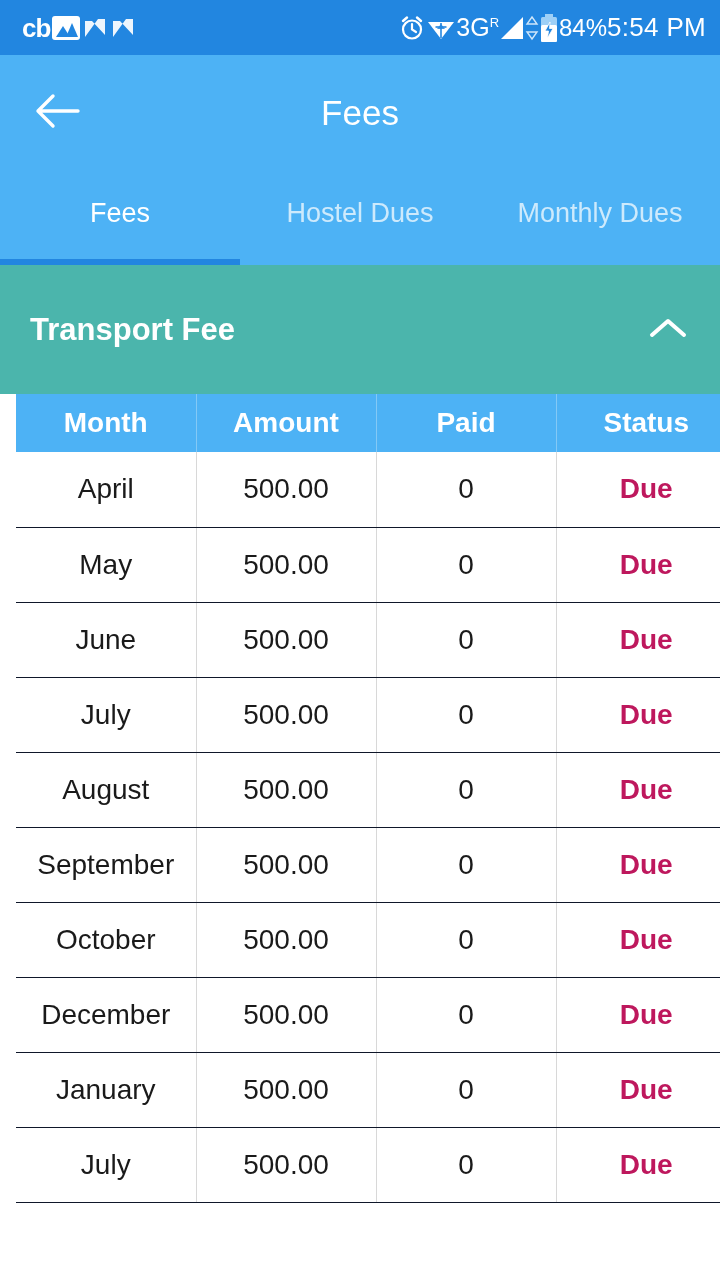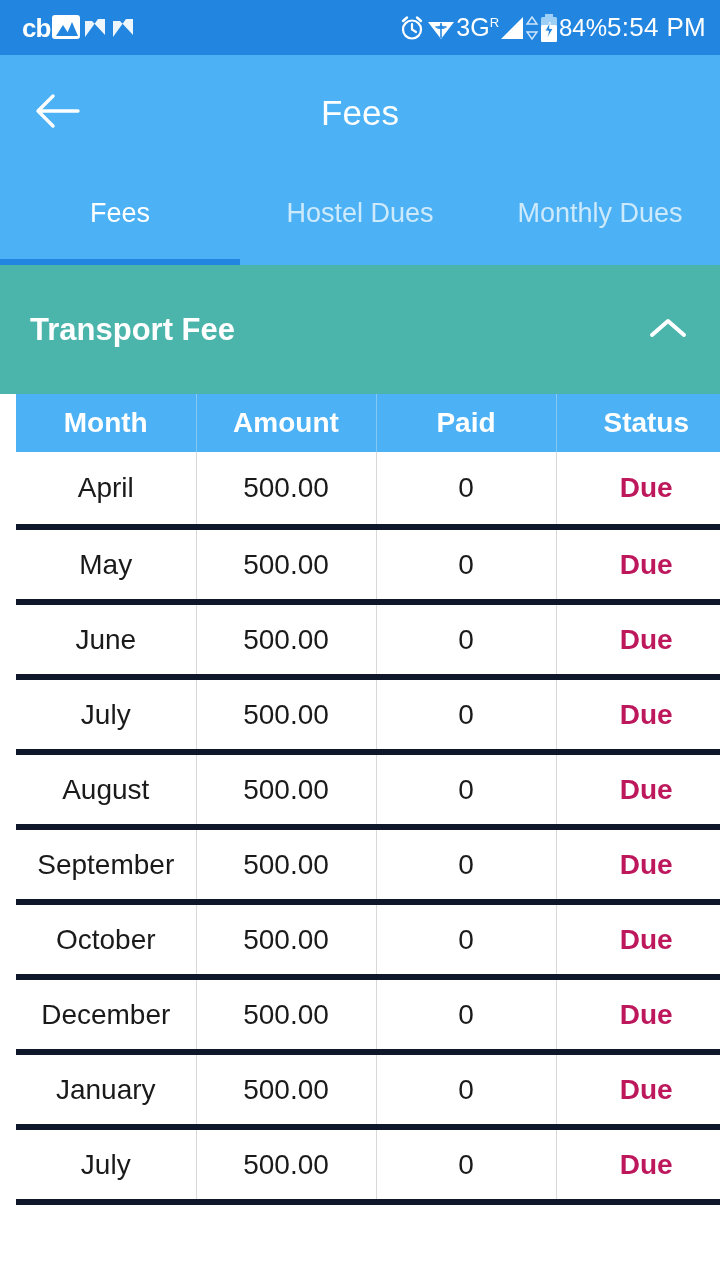--- a/index.html
+++ b/index.html
@@ -11,21 +11,21 @@
   }
 
   
   .status-bar{
     height:55px; width:100%;
     background:#2286E0;
     display:flex; align-items:center;
     padding:0 14px 0 22px;
     color:#ffffff;
   }
-  .status-left{ display:flex; align-items:flex-start; gap:2px; }
+  .status-left{ display:flex; align-items:center; gap:2px; }
   .status-right{ margin-left:auto; display:flex; align-items:center; }
 
   .ic-cb{ font-size:26px; font-weight:bold; letter-spacing:-1px; line-height:1; }
   .ic-photo{
     width:28px; height:24px; background:#fff; border-radius:3px;
     position:relative; overflow:hidden;
   }
   .ic-photo::before{
     content:""; position:absolute; left:4px; bottom:3px;
     width:0;height:0;border-left:7px solid transparent;border-right:7px solid transparent;
@@ -96,21 +96,21 @@
     background:#4DB2F5; color:#ffffff;
     font-size:28px; font-weight:bold;
     height:58px; text-align:center;
     border-left:1px solid #83c9f6;
   }
   .table th:first-child{ border-left:none; }
   .table td{
     height:75px; text-align:center;
     font-size:28px; color:#1a1a1a;
     border-left:1px solid #d8d8d8;
-    border-bottom:6px solid #0f172a;
+    border-bottom:1px solid #0f172a;
     background:#ffffff;
   }
   .table td:first-child{ border-left:none; }
   td.status-due{ color:#be185d; font-weight:bold; }
   .table-wrap{ width:100%;margin-left:16px; }
 </style>
 </head>
 <body>
 
 <div class="status-bar">

